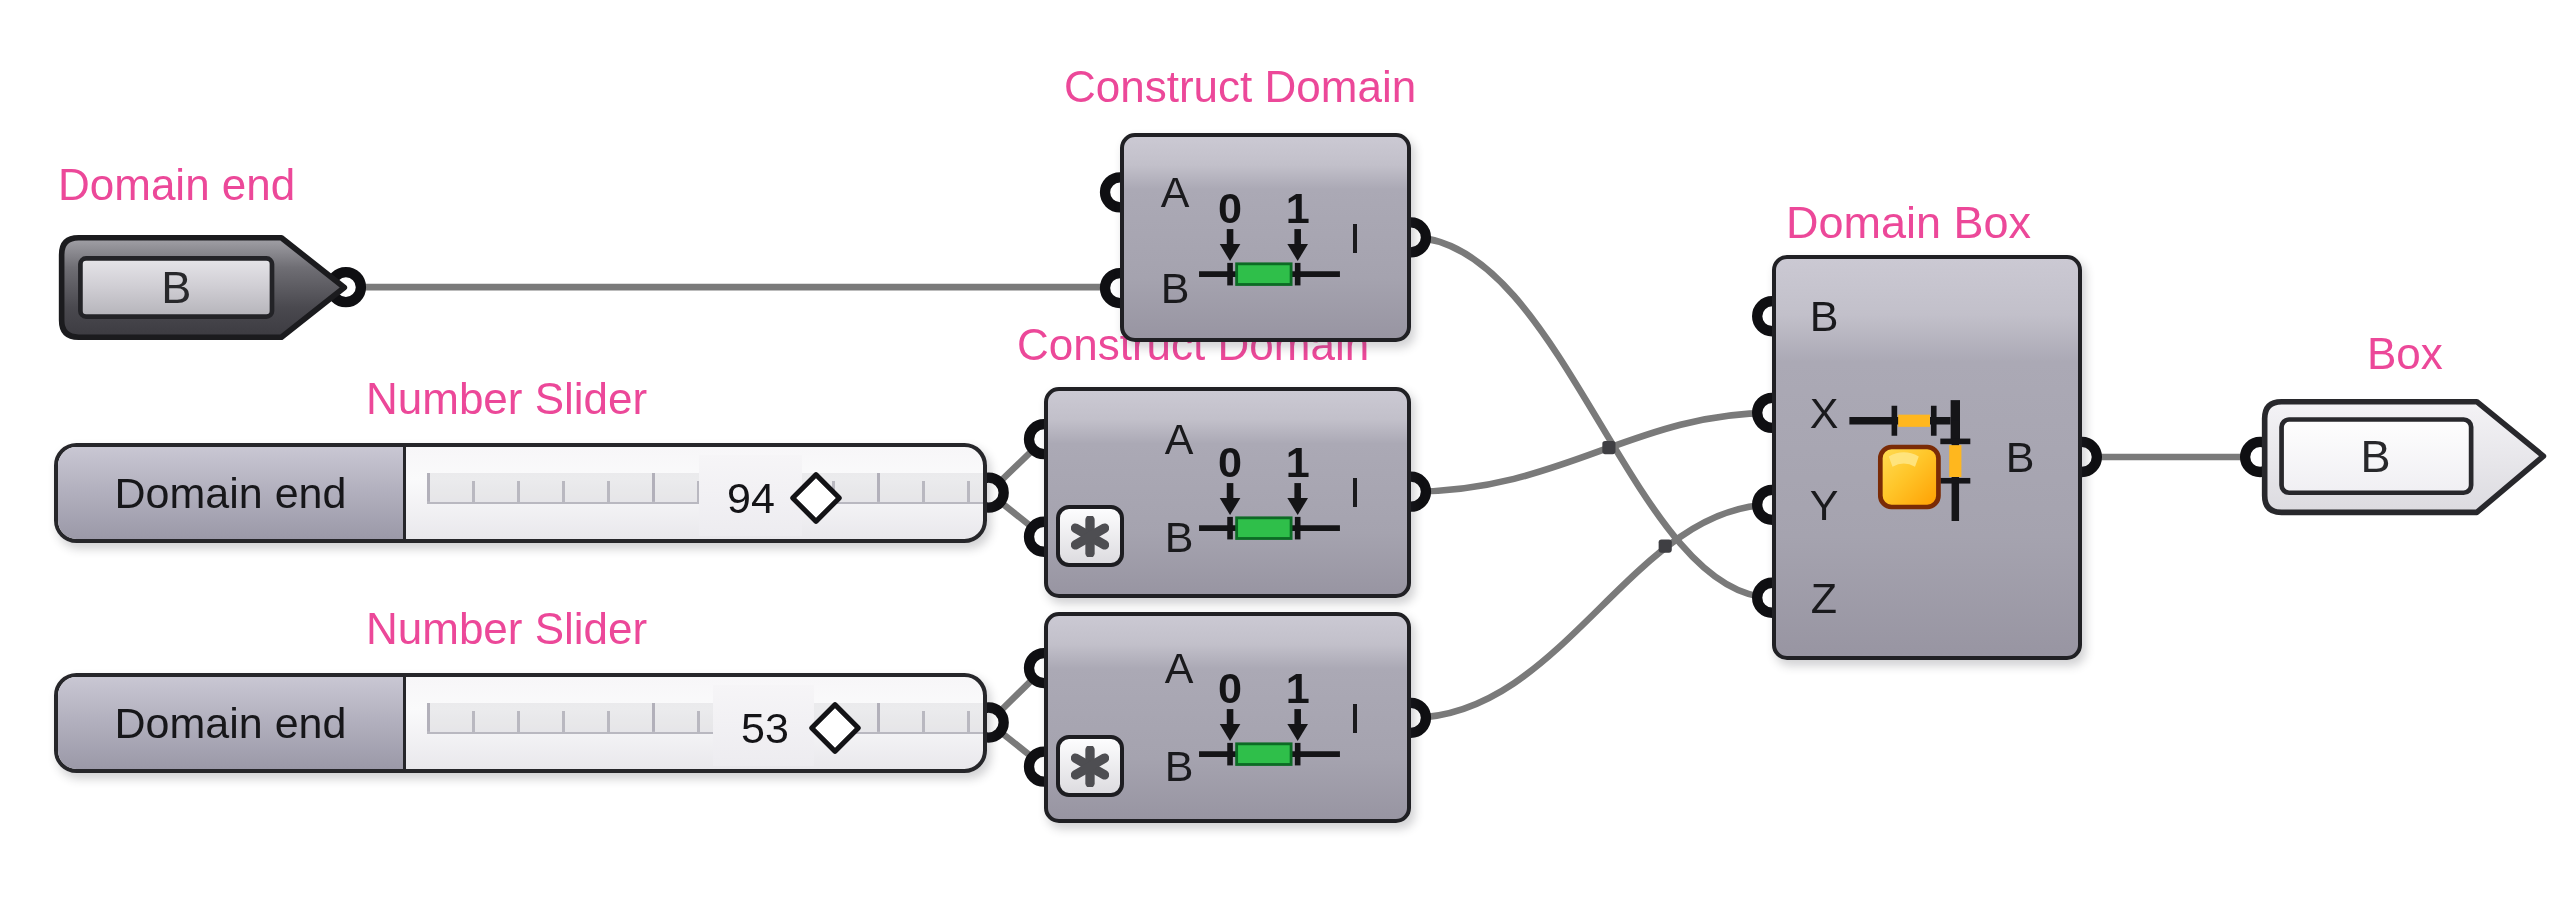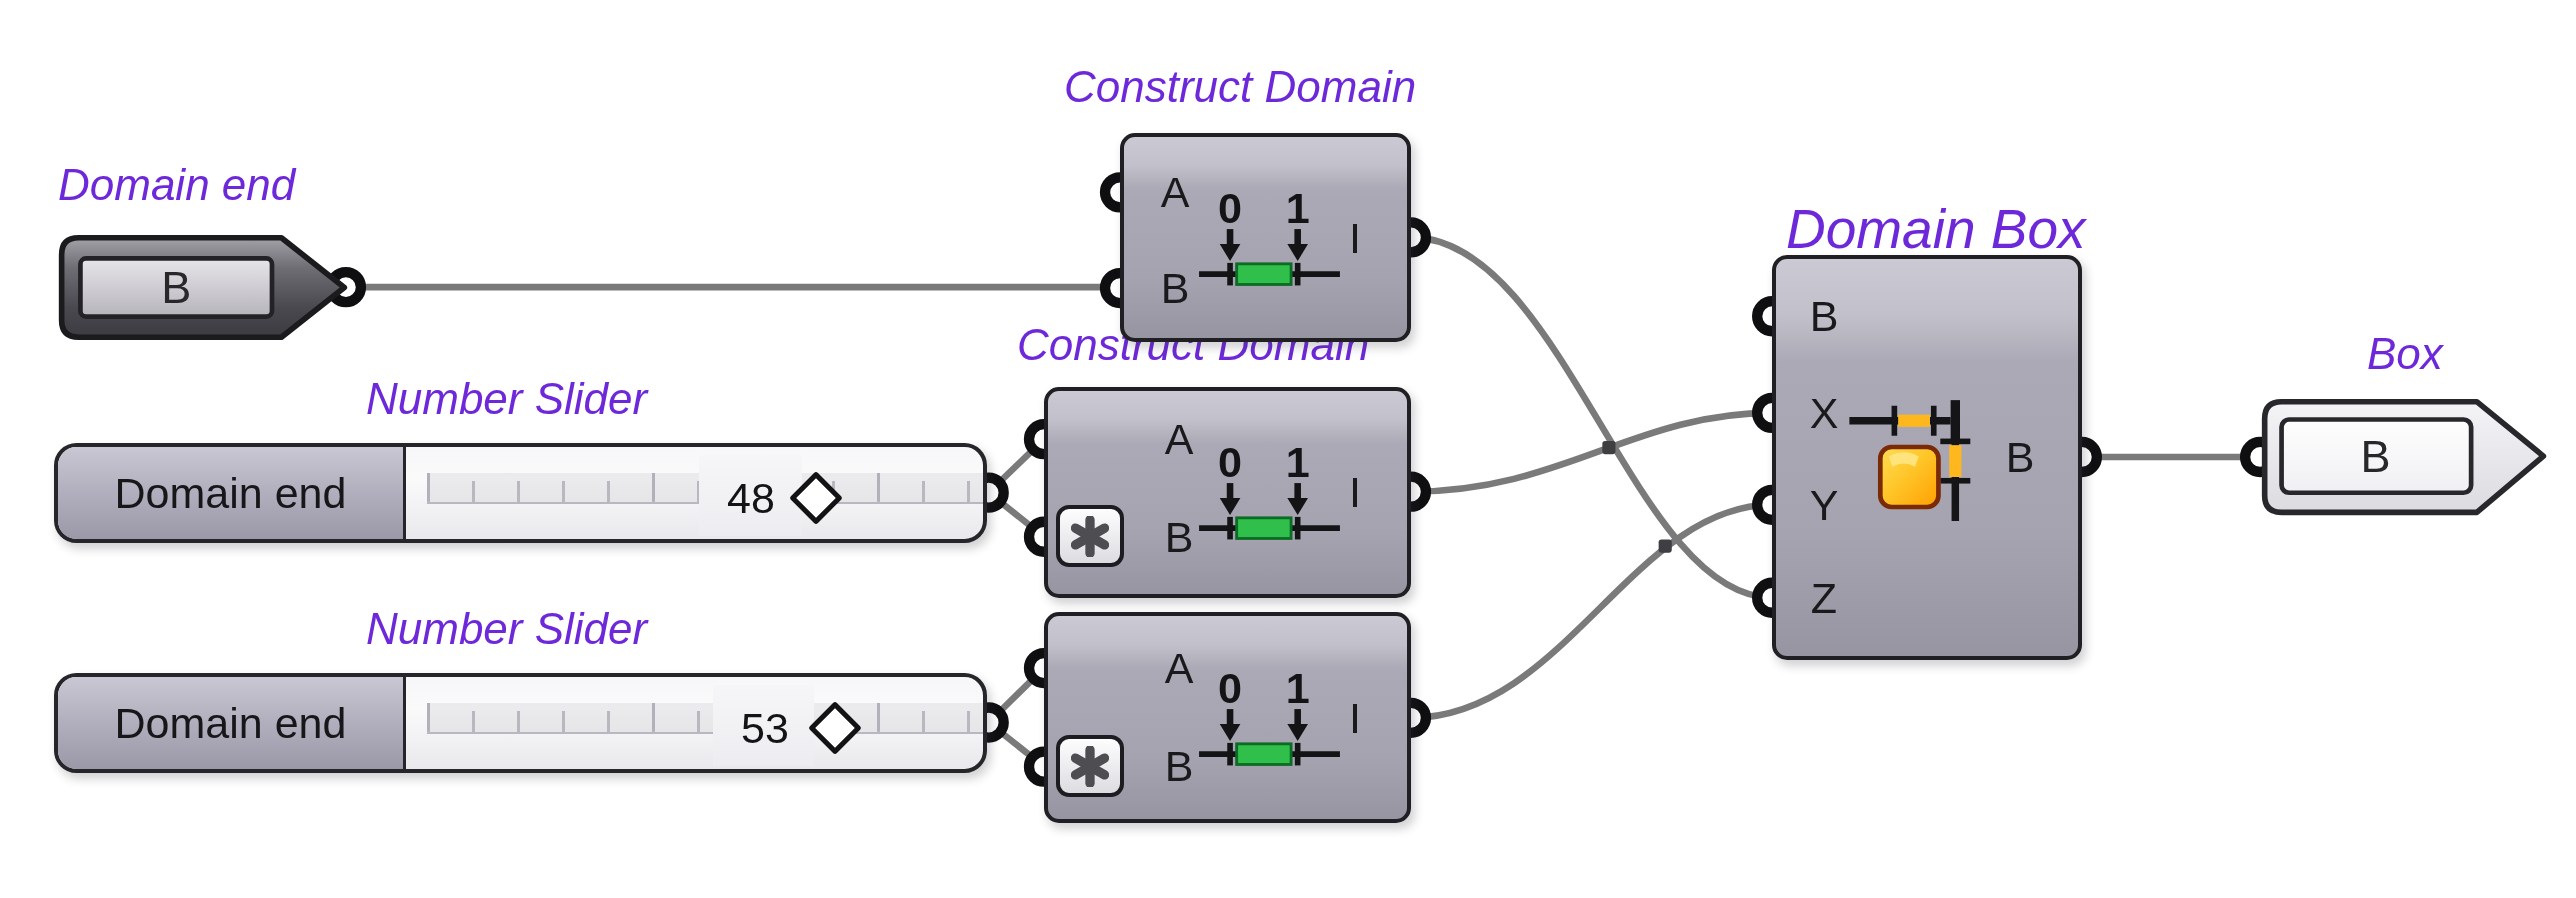--- a/index.html
+++ b/index.html
@@ -1,19 +1,19 @@
 <!DOCTYPE html>
 <html style="font-size:15px"><head>
 <meta charset="utf-8">
 <style>
   html,body{margin:0;padding:0;background:#ffffff;}
   .canvas{position:relative;width:2576px;height:898px;background:#ffffff;
           font-family:"Liberation Sans",sans-serif;overflow:hidden;}
   .wires-layer{position:absolute;left:0;top:0;z-index:0;}
-  .nick{position:absolute;font-style:italic;font-size:44px;color:#6d28d9;
+  .nick{position:absolute;font-size:44px;color:#ec4899;
         white-space:nowrap;z-index:3;}
   .nick.under{z-index:1;}
   .comp{position:absolute;box-sizing:border-box;border:4.7px solid #202024;border-radius:15px;
         background:linear-gradient(180deg,#cbc9d3 0%,#c2c0ca 14%,#aba9b5 26%,#a5a3af 70%,#9895a2 100%);
         box-shadow:3.8px 5.6px 9.4px rgba(50,50,60,.22);z-index:2;}
   .tag{position:absolute;z-index:2;overflow:visible;}
   .portletter{position:absolute;font-size:43px;color:#1a1a1d;z-index:3;
               transform:translate(-50%,-50%);}
   .icon{position:absolute;z-index:3;}
   .slider{position:absolute;box-sizing:border-box;width:933px;height:100px;
@@ -80,21 +80,21 @@
       <circle cx="2408" cy="487" r="16"></circle>
     </g>
   </svg>
 
   <div class="nick" style="left:58px;top:160px">Domain end</div>
   <div class="nick" style="left:1064px;top:62px">Construct Domain</div>
   <div class="nick under" style="left:1017px;top:320px">Construct Domain</div>
   <div class="nick under" style="left:1044px;top:548px;font-size:41px">Construct Domain</div>
   <div class="nick" style="left:366px;top:374px">Number Slider</div>
   <div class="nick" style="left:366px;top:604px">Number Slider</div>
-  <div class="nick" style="left:1786px;top:197px;font-size:55px">Domain Box</div>
+  <div class="nick" style="left:1786px;top:197px;font-size:45px">Domain Box</div>
   <div class="nick" style="left:2367px;top:329px">Box</div>
 
   <svg class="tag" style="left:56px;top:233px" width="293" height="109" viewBox="0 0 312 116">
     <defs>
       <linearGradient id="gEndFrame" x1="0" y1="0" x2="0" y2="1">
         <stop offset="0" stop-color="#a3a2a8"></stop>
           <stop offset="0.3" stop-color="#6f6e74"></stop>
         <stop offset="0.7" stop-color="#4a494f"></stop>
           <stop offset="1" stop-color="#3c3b41"></stop>
       </linearGradient>
@@ -183,21 +183,21 @@
     <path d="M105 84 V108" stroke="#141416" stroke-width="6"></path>
     <rect x="40" y="85" width="58" height="22" fill="#2fbf4a" stroke="#0c6b24" stroke-width="3"></rect>
   </svg>
 
   <div class="slider" style="left:54px;top:443px">
     <div class="slider-left">Domain end</div>
     <div class="groove"></div>
     <div class="ticks"></div>
     <div class="ticks-tall"></div>
     <div class="val-patch" style="left:641px;width:103px"></div>
-    <div class="num" style="left:693px;top:51px">48</div>
+    <div class="num" style="left:693px;top:51px">94</div>
     <div class="diamond" style="left:758px;top:51px"></div>
   </div>
 
   <div class="slider" style="left:54px;top:673px">
     <div class="slider-left">Domain end</div>
     <div class="groove"></div>
     <div class="ticks"></div>
     <div class="ticks-tall"></div>
     <div class="val-patch" style="left:655px;width:101px"></div>
     <div class="num" style="left:707px;top:51px">53</div>

